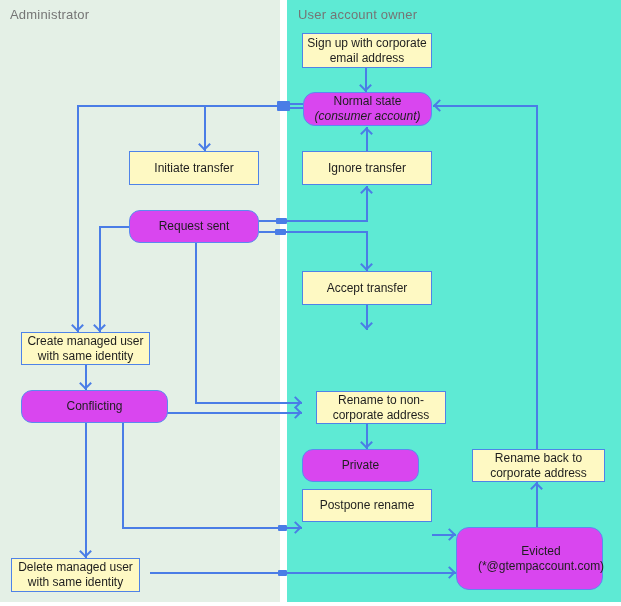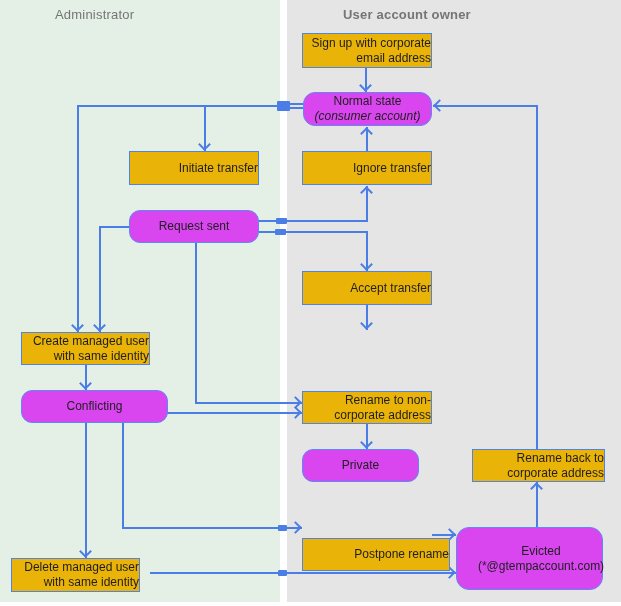--- a/index.html
+++ b/index.html
@@ -1,25 +1,25 @@
 <!DOCTYPE html>
 <html><head>
 <meta charset="utf-8">
 <style>
   html,body{margin:0;padding:0;background:#fff;}
   .canvas{position:relative;width:621px;height:606px;background:#ffffff;
           font-family:"Liberation Sans",sans-serif;overflow:hidden;}
   .lane{position:absolute;top:0;height:602px;}
   .lane-admin{left:0;width:280px;background:#e4f0e6;}
-  .lane-user{left:287px;width:334px;background:#e5e5e5;font-weight:bold;}
-  .lane-label{position:absolute;top:7px;font-size:13px;color:#757575;letter-spacing:.2px;margin-left:45px;}
+  .lane-user{left:287px;width:334px;background:#5eead4;}
+  .lane-label{position:absolute;top:7px;font-size:13px;color:#757575;letter-spacing:.2px;}
   .node{position:absolute;display:flex;flex-direction:column;align-items:center;
         justify-content:center;text-align:center;font-size:12px;line-height:15px;
         color:#1e1e1e;box-sizing:border-box;}
-  .action{background:#eab308;border:1.5px solid #4f83e8;align-items:flex-end;}
+  .action{background:#fef9c3;border:1.5px solid #4f83e8;}
   .state{background:#d946ef;border:1.5px solid #5b8af0;border-radius:11px;}
   .r12{border-radius:12px;} .r13{border-radius:13px;padding-left:23px;}
   .ln{display:block;}
   .it{font-style:italic;}
   .hl,.vl,.blob{position:absolute;background:#4a7de6;}
   .hl{height:2px;} .vl{width:2px;}
   .blob{border-radius:1px;}
   .hd{position:absolute;width:9px;height:9px;box-sizing:border-box;
       border:0 solid #4a7de6;transform:rotate(45deg);}
   .hd.d{border-width:0 2px 2px 0;}
@@ -135,35 +135,35 @@
 
   <div class="node action" style="left:21px;top:332px;width:129px;height:33px">
     <span class="ln">Create managed user</span>
     <span class="ln">with same identity</span>
   </div>
 
   <div class="node state" style="left:21px;top:390px;width:147px;height:33px">
     <span class="ln">Conflicting</span>
   </div>
 
-  <div class="node action" style="left:302px;top:391px;width:130px;height:33px">
+  <div class="node action" style="left:316px;top:391px;width:130px;height:33px">
     <span class="ln">Rename to non-</span>
     <span class="ln">corporate address</span>
   </div>
 
   <div class="node state" style="left:302px;top:449px;width:117px;height:33px">
     <span class="ln">Private</span>
   </div>
 
   <div class="node action" style="left:472px;top:449px;width:133px;height:33px">
     <span class="ln">Rename back to</span>
     <span class="ln">corporate address</span>
   </div>
 
-  <div class="node action" style="left:302px;top:538px;width:148px;height:33px">
+  <div class="node action" style="left:302px;top:489px;width:130px;height:33px">
     <span class="ln">Postpone rename</span>
   </div>
 
   <div class="node state r13" style="left:456px;top:527px;width:147px;height:63px">
     <span class="ln">Evicted</span>
     <span class="ln">(*@gtempaccount.com)</span>
   </div>
 
   <div class="node action" style="left:11px;top:558px;width:129px;height:34px">
     <span class="ln">Delete managed user</span>

